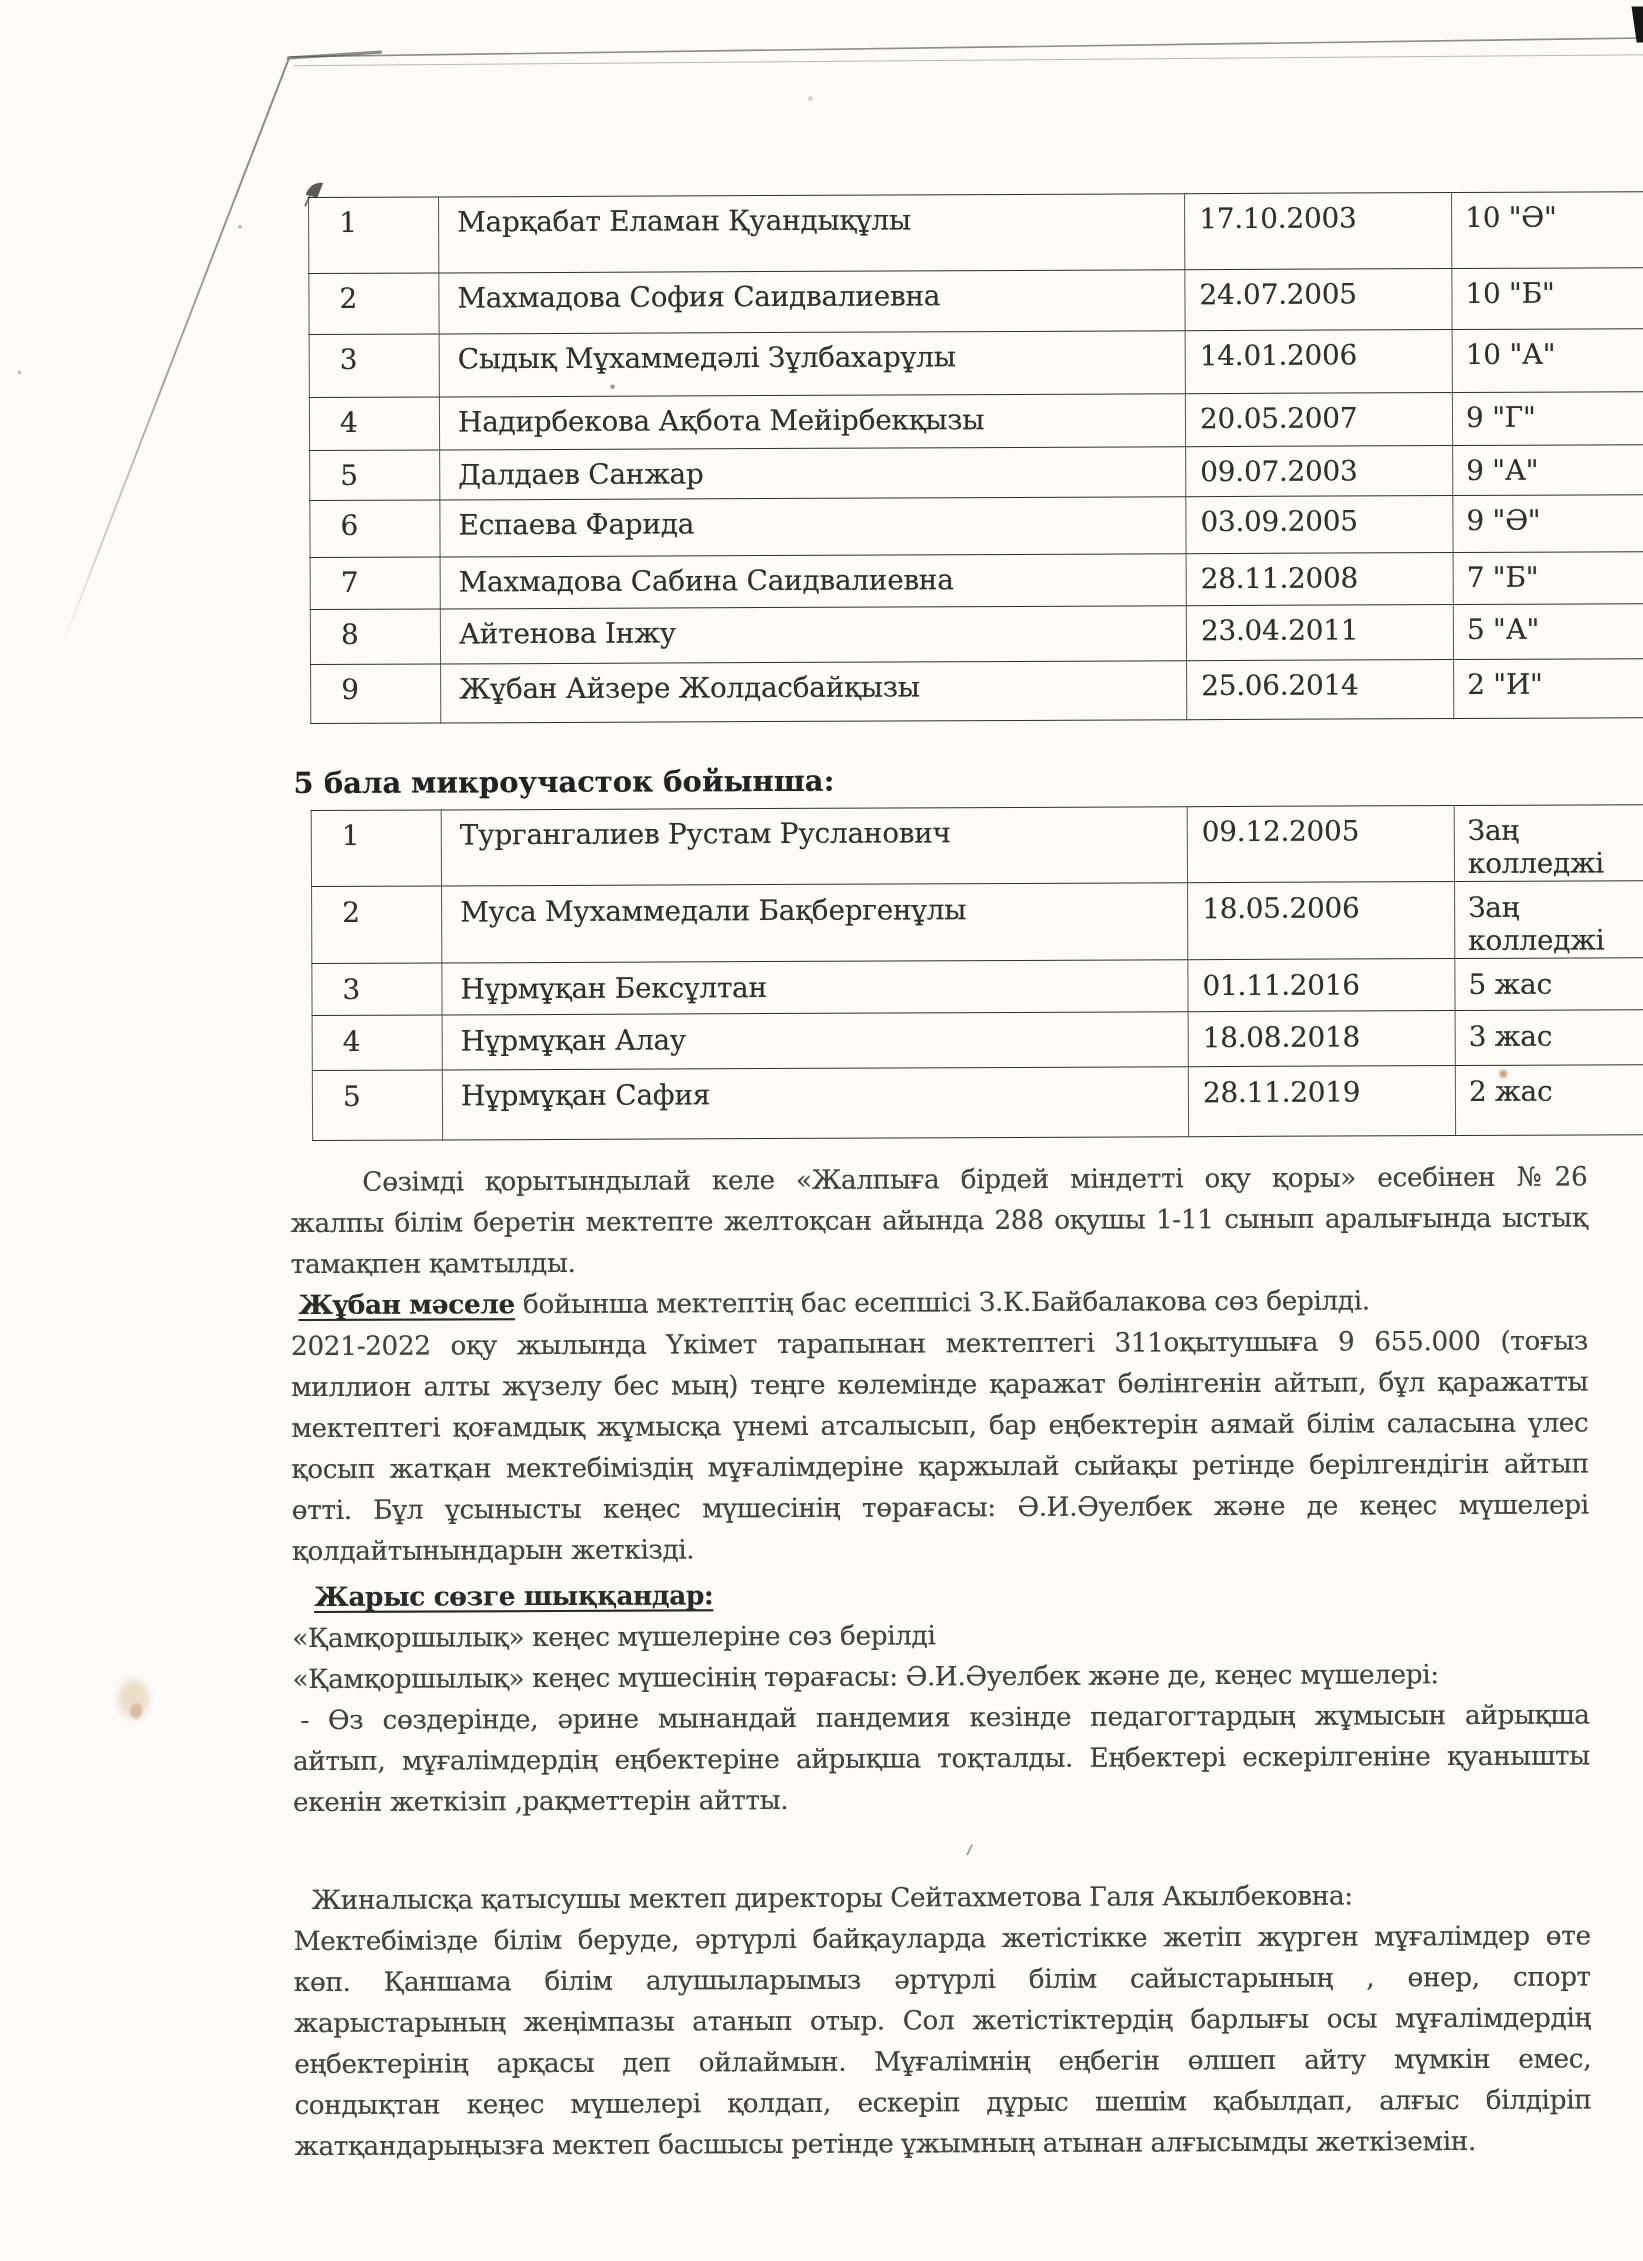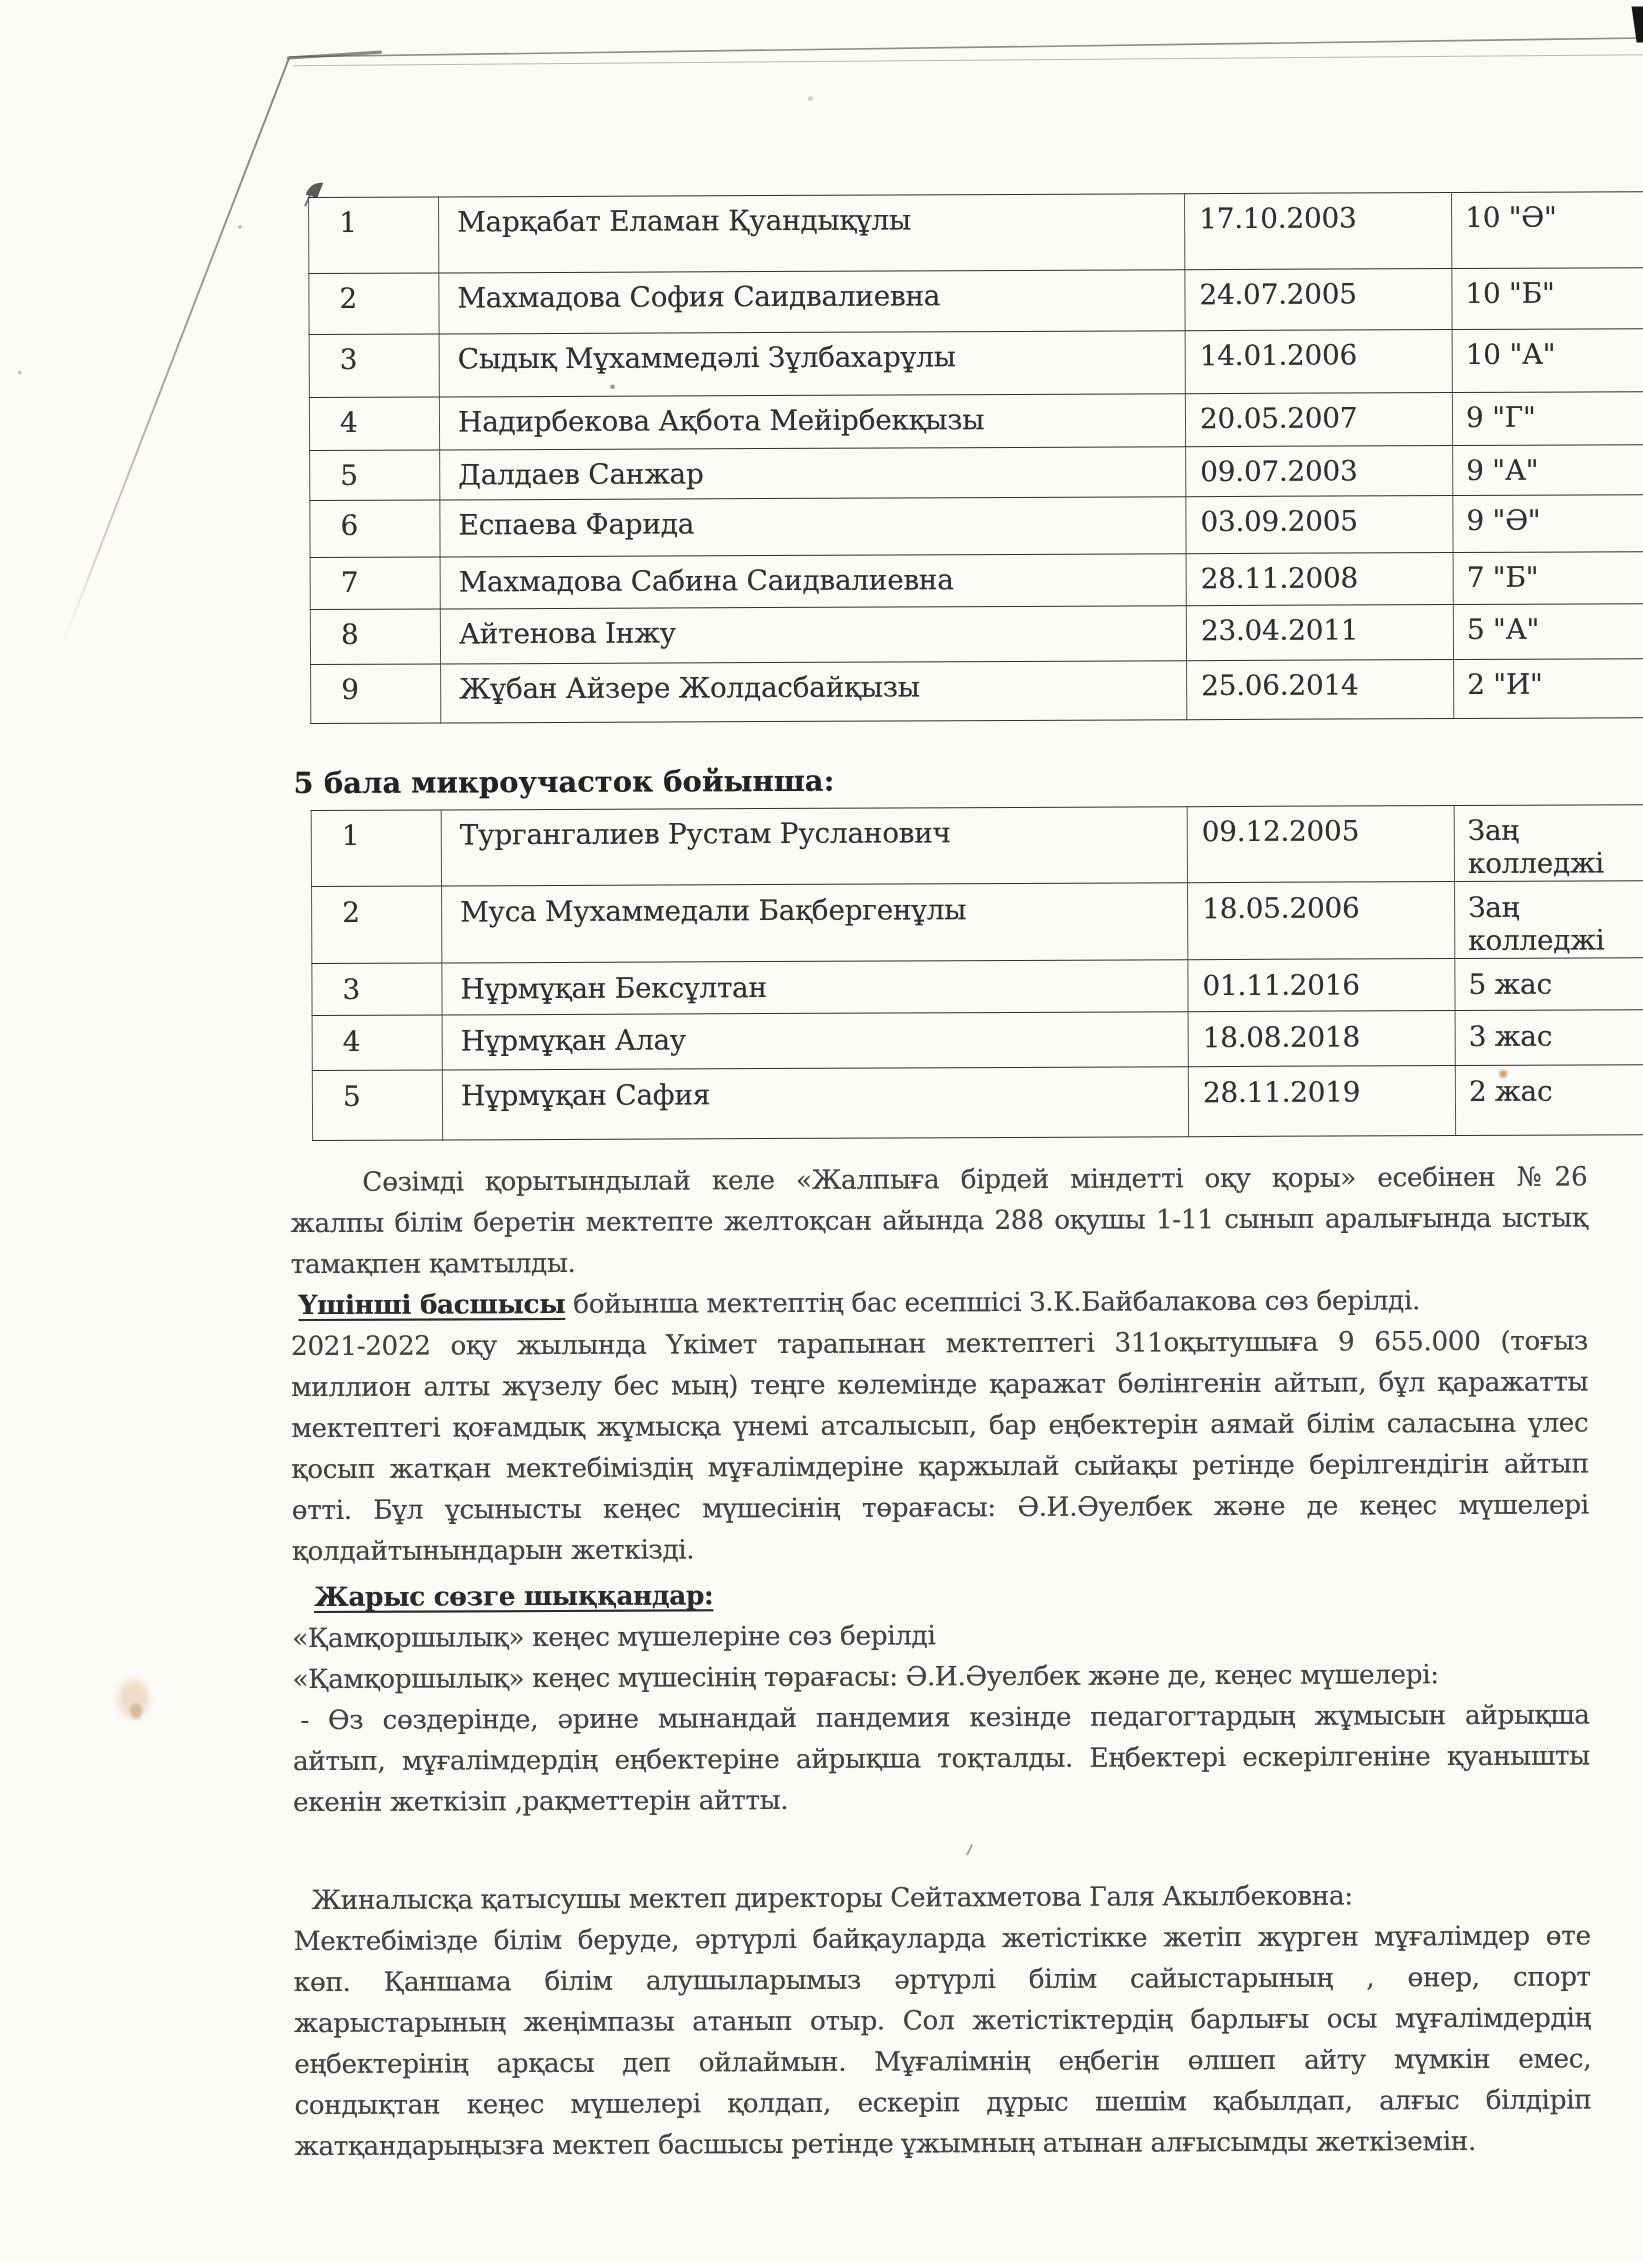--- a/index.html
+++ b/index.html
@@ -210,21 +210,21 @@
         </tbody>
     </table>
 
     <div id="paragraphs">
         <div class="paragraph">
           <div class="line just">Сөзімді қорытындылай келе «Жалпыға бірдей міндетті оқу қоры» есебінен №26</div>
           <div class="line just">жалпы білім беретін мектепте желтоқсан айында 288 оқушы 1-11 сынып аралығында ыстық</div>
           <div class="line">тамақпен қамтылды.</div>
         </div>
         <div class="paragraph">
-          <div class="line"><span class="b u">Үшінші басшысы</span><span> бойынша мектептің бас есепшісі З.К.Байбалакова  сөз берілді.</span></div>
+          <div class="line"><span class="b u">Жұбан мәселе</span><span> бойынша мектептің бас есепшісі З.К.Байбалакова  сөз берілді.</span></div>
         </div>
         <div class="paragraph">
           <div class="line just">2021-2022 оқу жылында Үкімет тарапынан мектептегі  311оқытушыға  9 655.000 (тоғыз</div>
           <div class="line just">миллион алты жүзелу бес мың) теңге көлемінде қаражат бөлінгенін айтып, бұл қаражатты</div>
           <div class="line just">мектептегі қоғамдық жұмысқа үнемі атсалысып, бар еңбектерін аямай білім саласына үлес</div>
           <div class="line just">қосып жатқан мектебіміздің мұғалімдеріне қаржылай сыйақы ретінде берілгендігін айтып</div>
           <div class="line just">өтті. Бұл ұсынысты кеңес  мүшесінің төрағасы: Ә.И.Әуелбек және де кеңес мүшелері</div>
           <div class="line">қолдайтынындарын жеткізді.</div>
         </div>
         <div class="paragraph">

